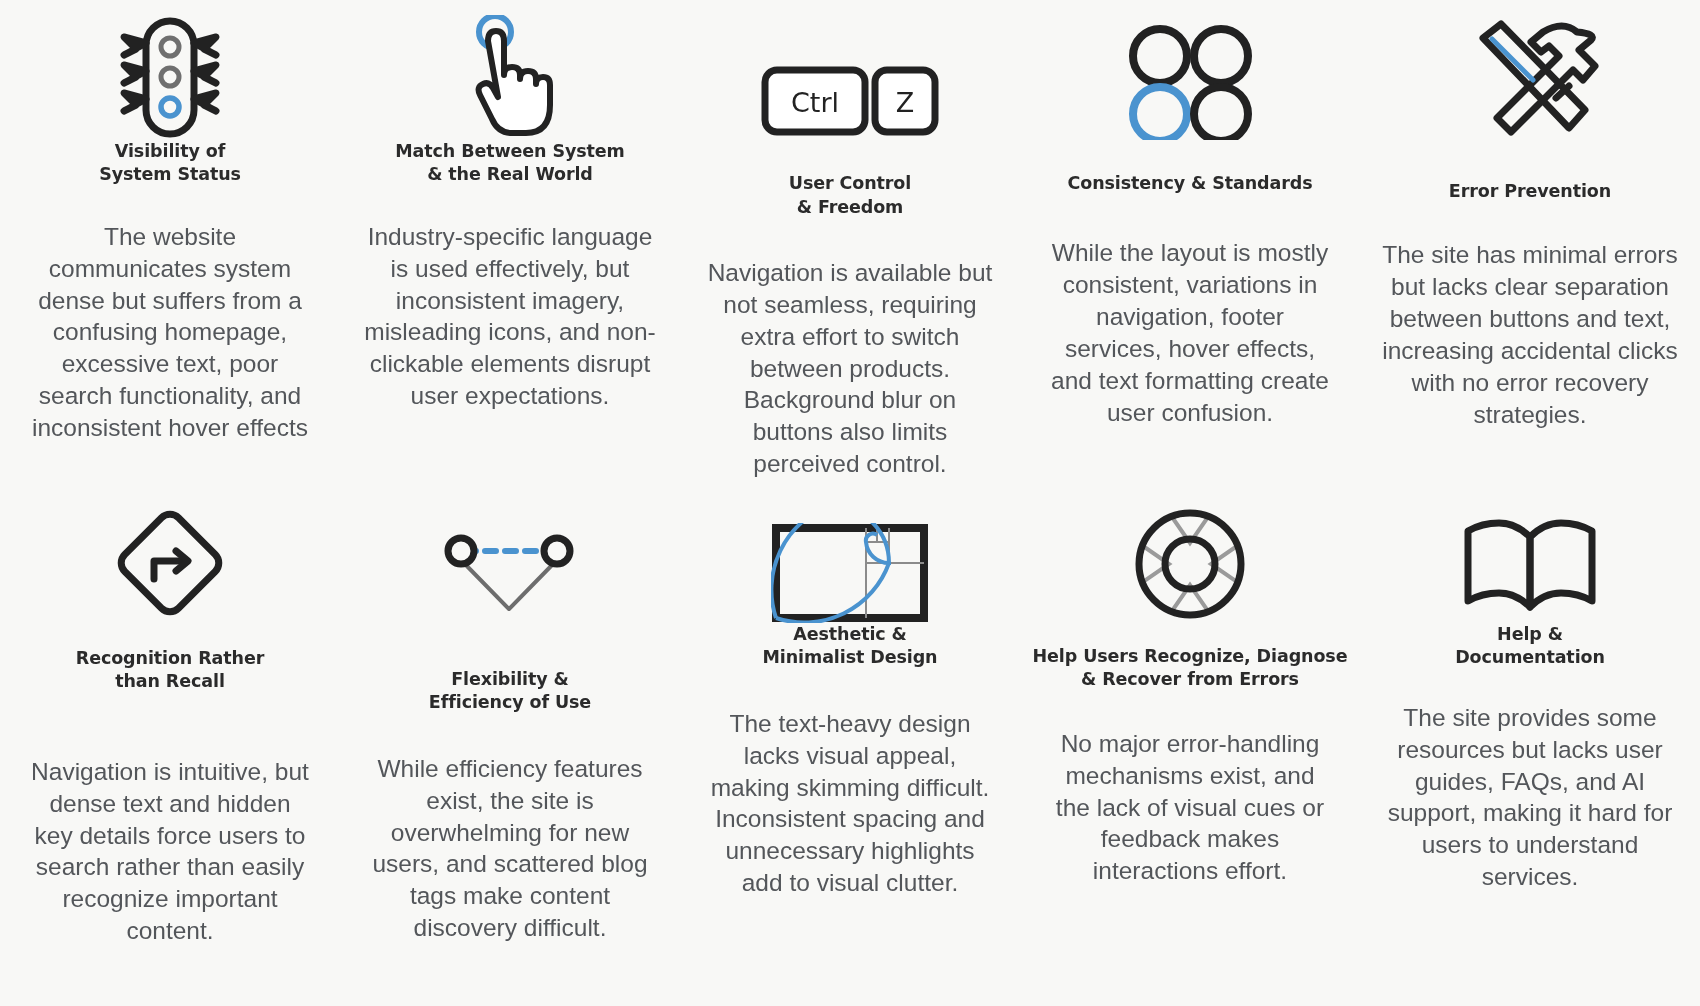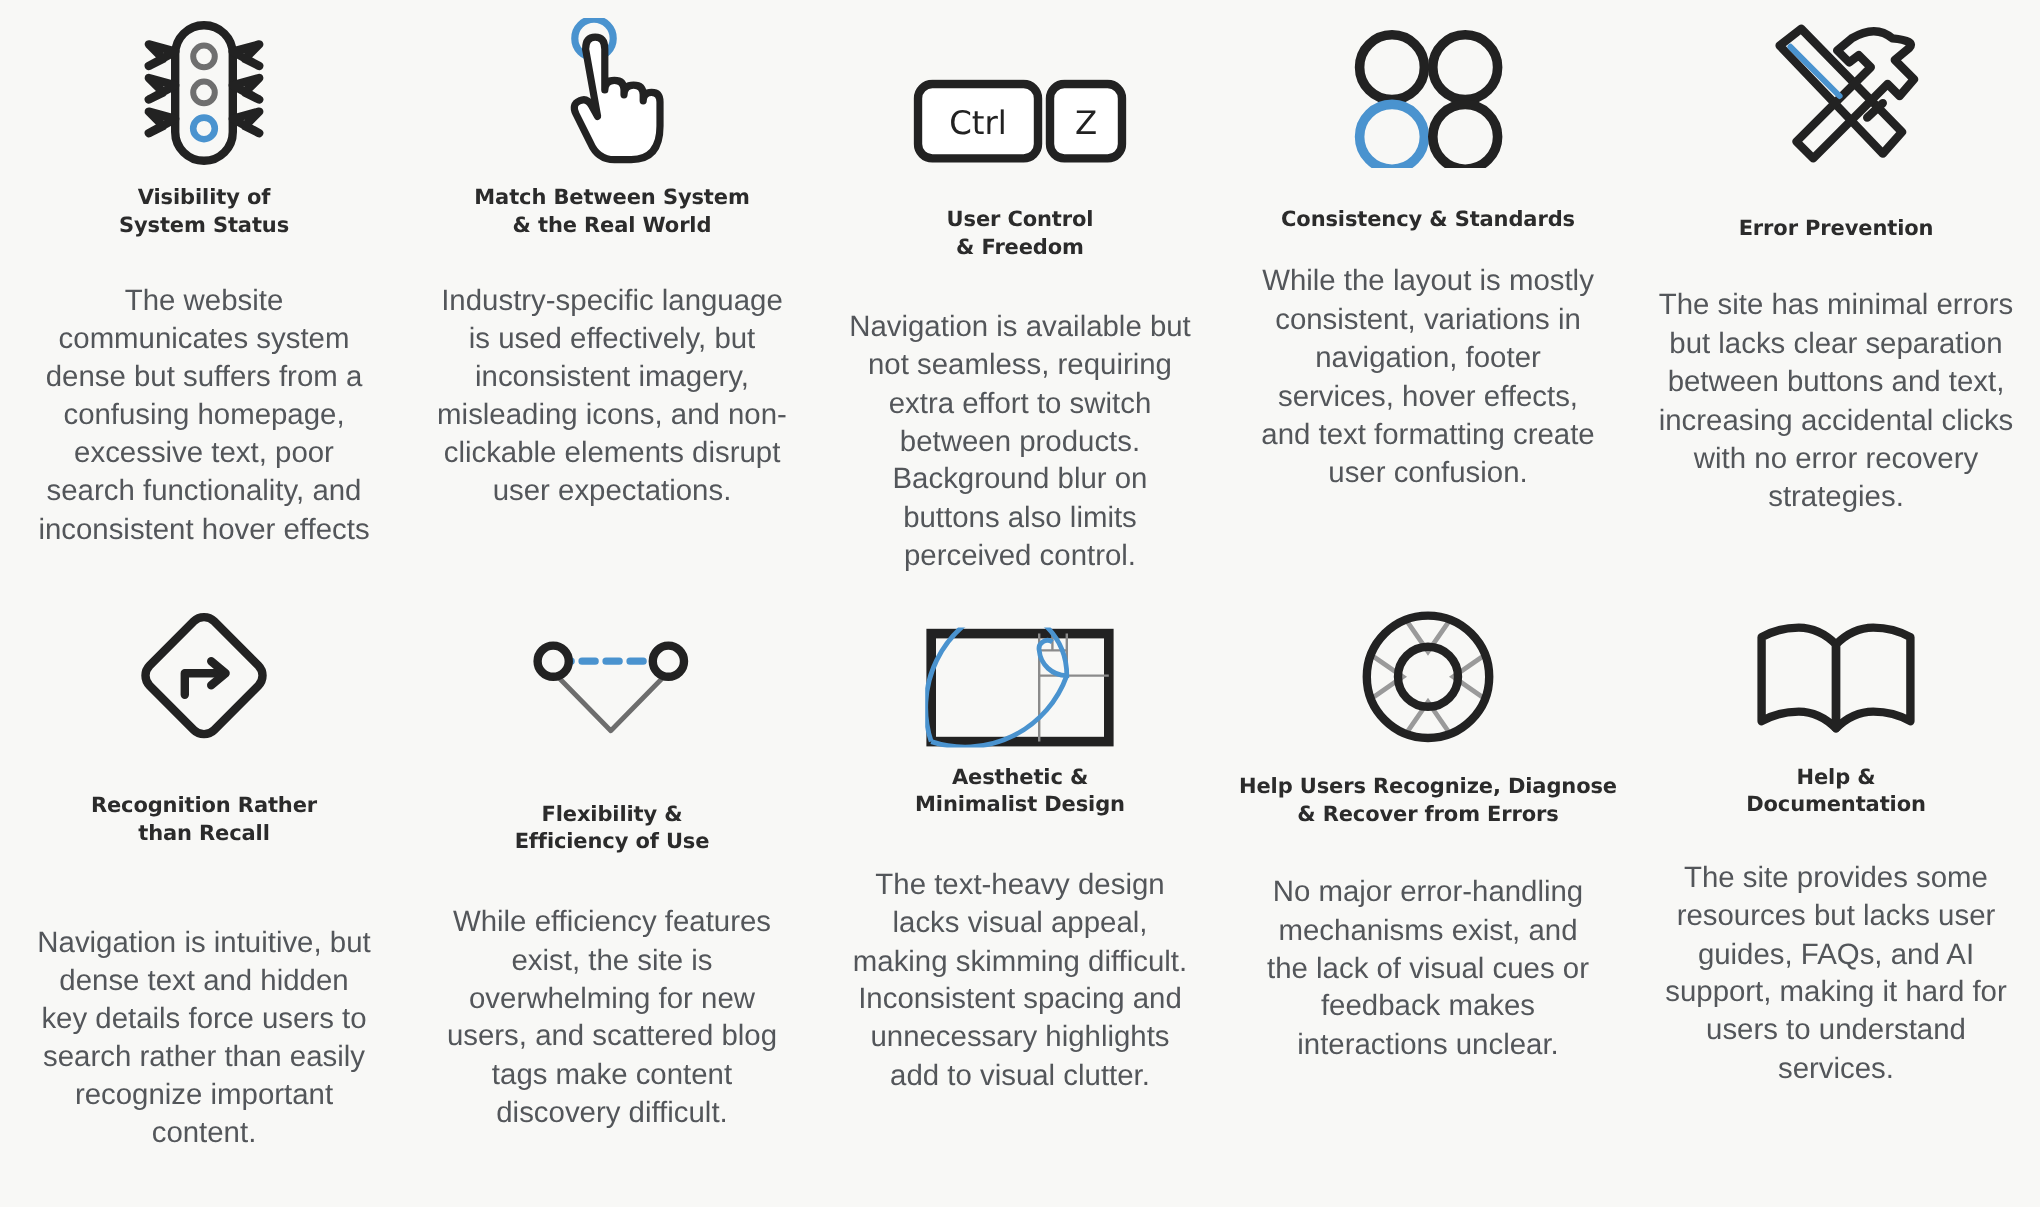--- a/index.html
+++ b/index.html
@@ -34,21 +34,20 @@
 
   .icon-wrap {
     height: 130px;
     display: flex;
     align-items: flex-end;
     justify-content: center;
   }
   .row2 .icon-wrap { height: 125px; }
 
   .heuristic-title {
-    margin-top: 14px;
     font-family: "DejaVu Sans", sans-serif;
     font-weight: 700;
     font-size: 17.5px;
     line-height: 1.34;
     letter-spacing: -0.1px;
     color: #2b2b2b;
     text-align: center;
     white-space: pre-line;
   }
 
@@ -83,21 +82,21 @@
   .r1c1 .icon-wrap { height: 118px; }
   .r1c2 .icon-wrap { height: 118px; }
   .r1c3 .icon-wrap { height: 118px; }
   .r1c4 .icon-wrap { height: 118px; }
 
   .r1c2 .heuristic-title { margin-top: 36px; }
   .r1c3 .heuristic-title { margin-top: 32px; }
   .r1c4 .heuristic-title { margin-top: 40px; }
 
   .r1c2 .desc { margin-top: 38px; }
-  .r1c3 .desc { margin-top: 24px; }
+  .r1c3 .desc { margin-top: 42px; }
   .r1c4 .desc { margin-top: 36px; }
 
   .r2c0 { padding-top: 18px; gap: 24px; }
   .r2c1 { padding-top: 18px; }
   .r2c2 { padding-top: 18px; }
   .r2c3 { padding-top: 18px; }
   .r2c4 { padding-top: 18px; }
 
   .r2c1 .heuristic-title { margin-top: 45px; }
   .r2c3 .heuristic-title { margin-top: 22px; }
@@ -247,21 +246,21 @@
           <path d="M41 106 L59 80 L77 106 A53 53 0 0 1 41 106 Z"></path>
           <path d="M12 41 L38 59 L12 77 A53 53 0 0 1 12 41 Z"></path>
           <path d="M106 41 L80 59 L106 77 A53 53 0 0 0 106 41 Z"></path>
         </g>
         <circle cx="59" cy="59" r="51" fill="none" stroke="#222" stroke-width="7"></circle>
         <circle cx="59" cy="59" r="25" fill="none" stroke="#222" stroke-width="7"></circle>
       </svg>
     </div>
     <div class="heuristic-title">Help Users Recognize, Diagnose
 &amp; Recover from Errors</div>
-    <div class="desc">No major error-handling mechanisms exist, and the lack of visual cues or feedback makes interactions unclear.</div>
+    <div class="desc">No major error-handling mechanisms exist, and the lack of visual cues or feedback makes interactions effort.</div>
   </div>
 
   <div class="cell row2 c4 r2c4">
     <div class="icon-wrap">
       <svg width="138" height="104" viewBox="0 0 138 104">
         <g fill="none" stroke="#222" stroke-width="7" stroke-linecap="round" stroke-linejoin="round">
           <path d="M69 18 q-14 -14 -31 -14 q-17 0 -31 8 v70 q14 -8 31 -8 q17 0 31 14 Z"></path>
           <path d="M69 18 q14 -14 31 -14 q17 0 31 8 v70 q-14 -8 -31 -8 q-17 0 -31 14 Z"></path>
         </g>
       </svg>

